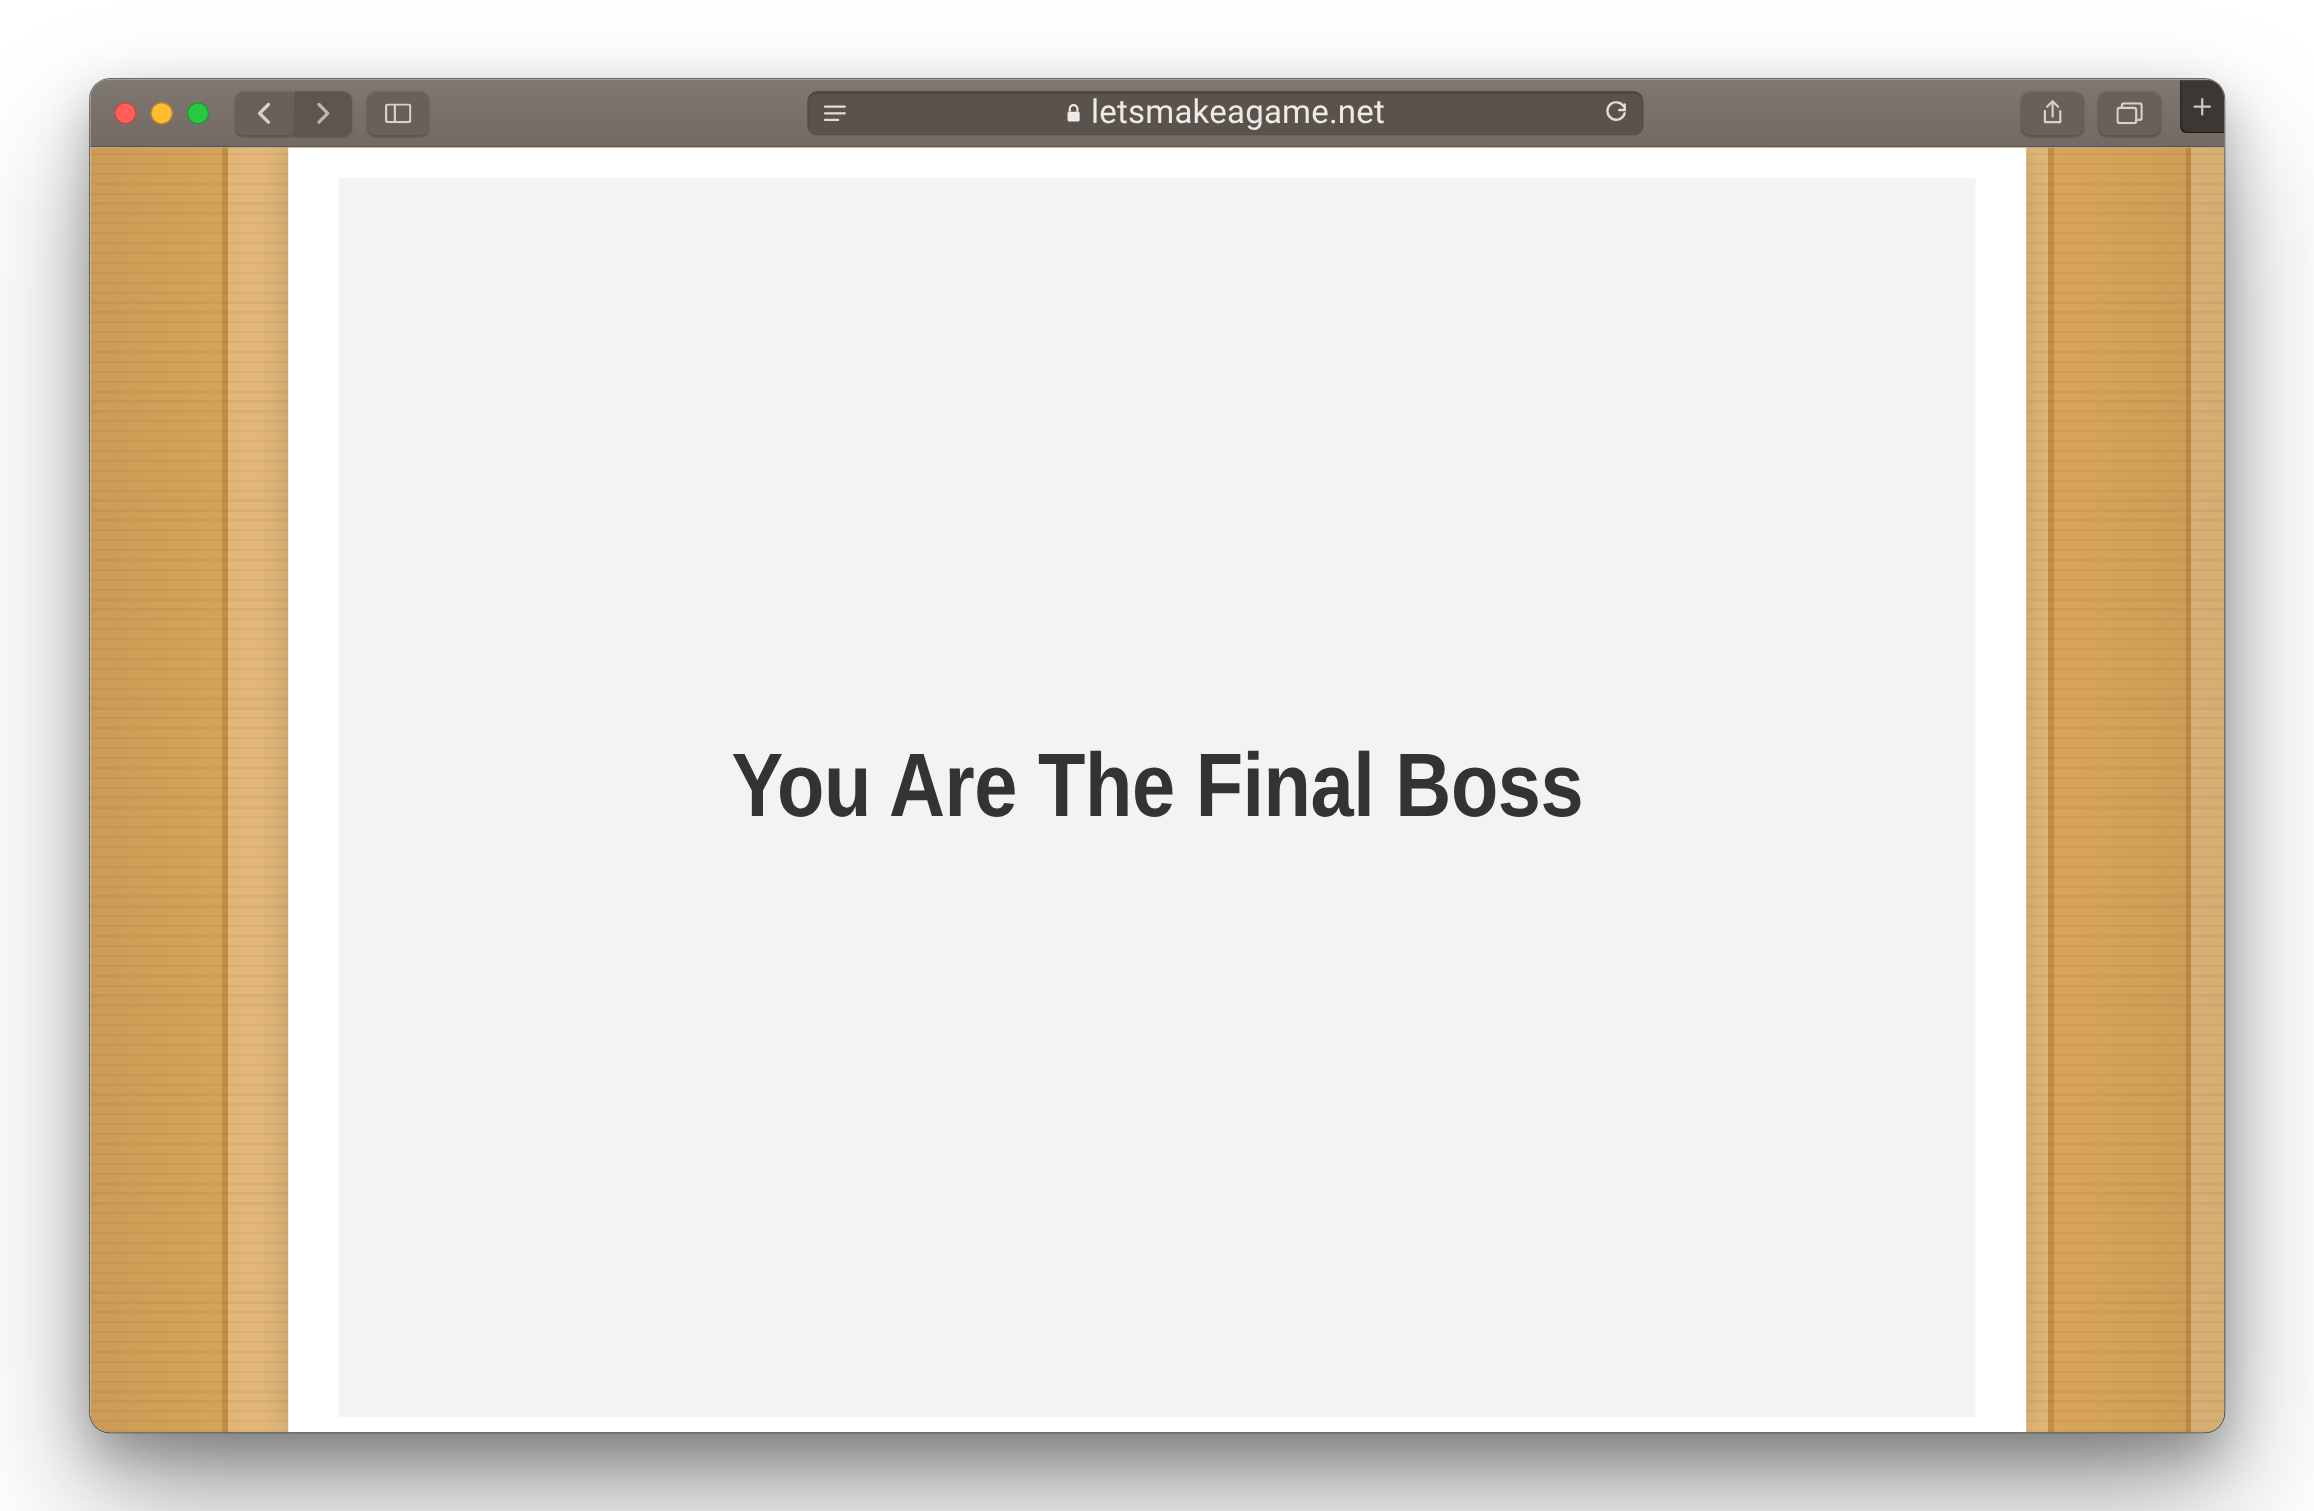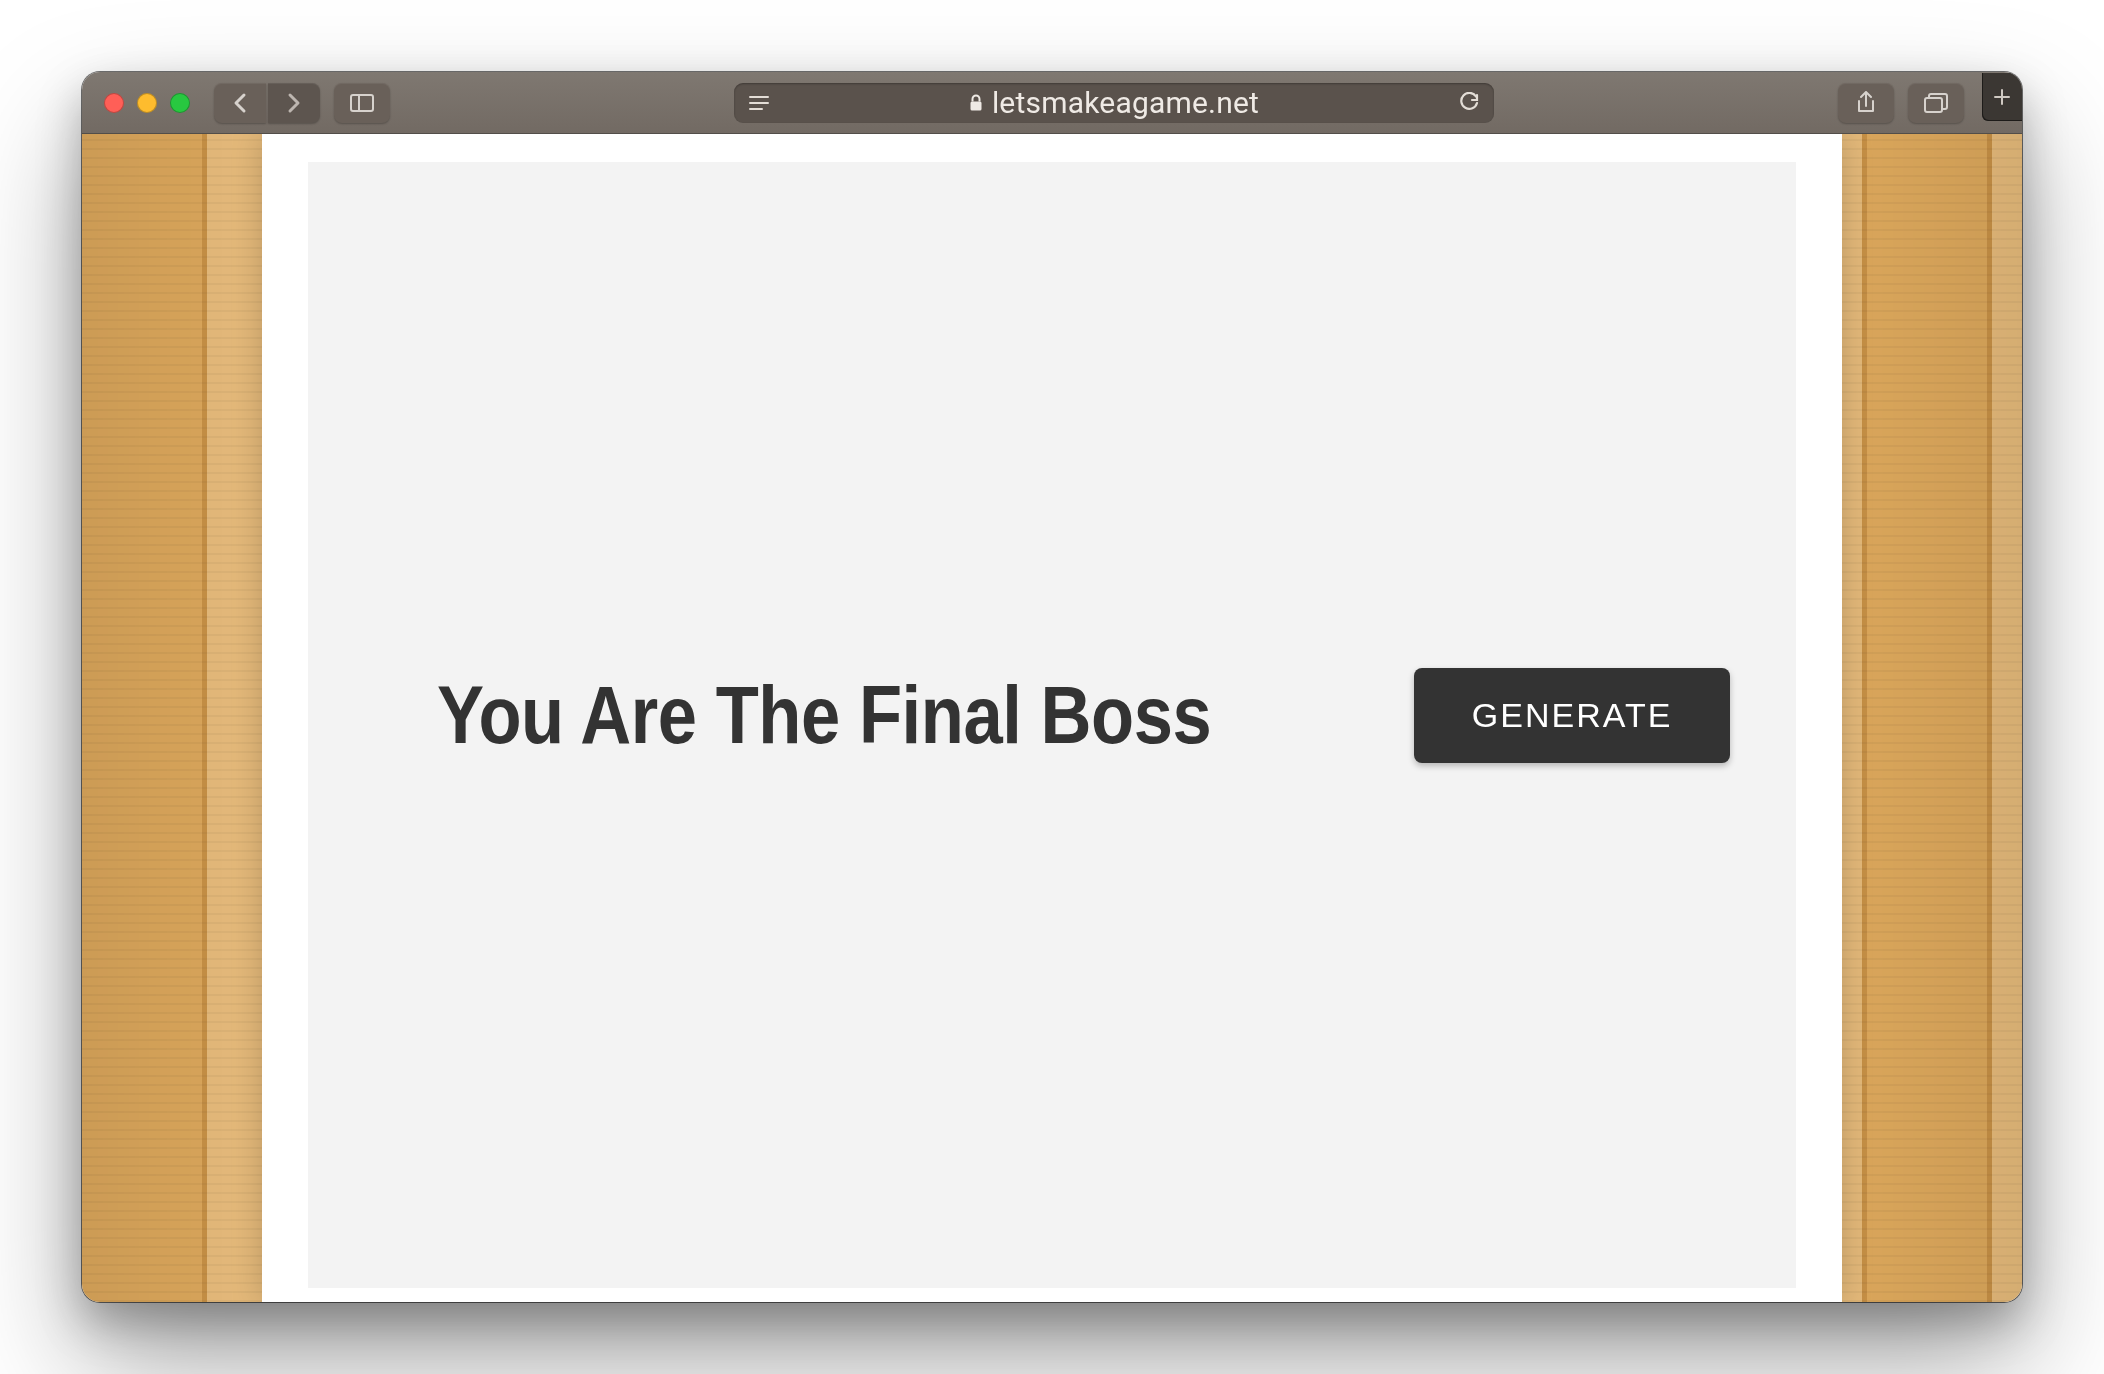--- a/index.html
+++ b/index.html
@@ -126,21 +126,21 @@
   .paper{
     position:absolute;top:0;bottom:0;left:180px;right:180px;
     background:#ffffff;
     box-shadow:0 0 30px rgba(0,0,0,.18);
     padding:28px 46px 0;
   }
   .inner-card{
     background:var(--card-bg);
     height:calc(100% - 14px);
     padding:60px 60px 80px;
-    display:flex;flex-direction:row;align-items:center;justify-content:center;
+    display:flex;flex-direction:column;align-items:center;justify-content:center;
     gap:140px;
   }
   .title{
     font-family:"Arial Black","Helvetica Neue",Helvetica,Arial,sans-serif;
     font-weight:900;
     font-stretch:condensed;
     font-size:82px;
     letter-spacing:-.5px;
     color:var(--heading);
     text-align:center;
@@ -260,19 +260,18 @@
           </span>
         </div>
       </div>
     </div>
 
     <div class="content">
       <div class="wood-bg"></div>
       <div class="paper">
         <div class="inner-card">
           <h1 class="title">You Are The Final Boss</h1>
-          <button class="gen-btn">GENERATE</button>
         </div>
       </div>
     </div>
 
   </div>
 </div>
 
 </body></html>

